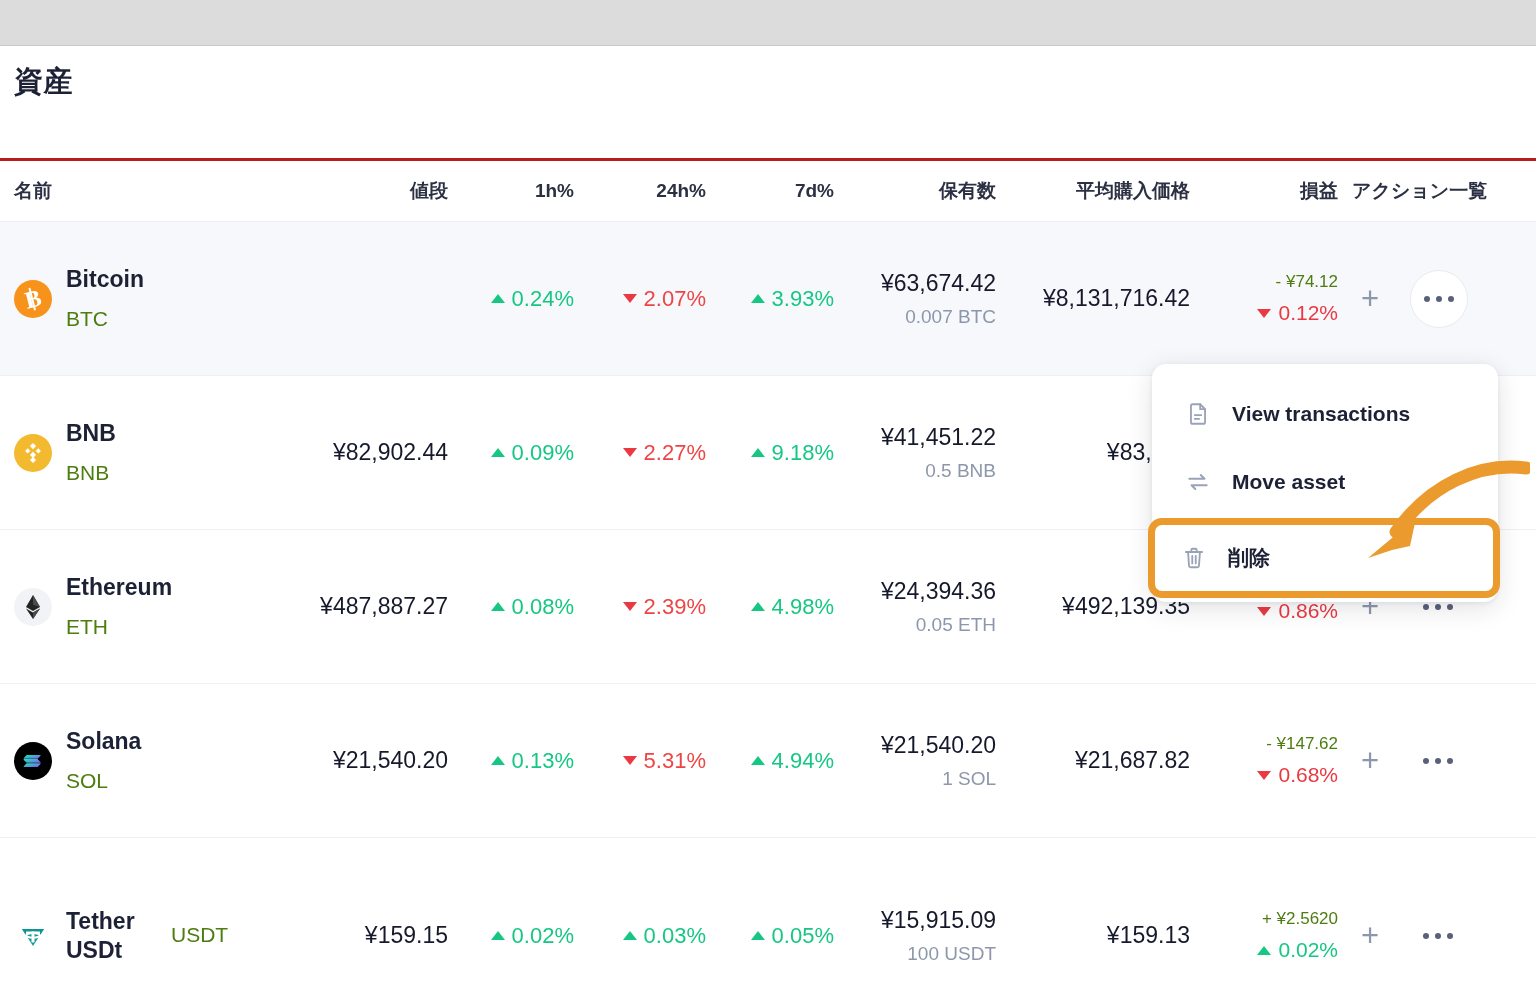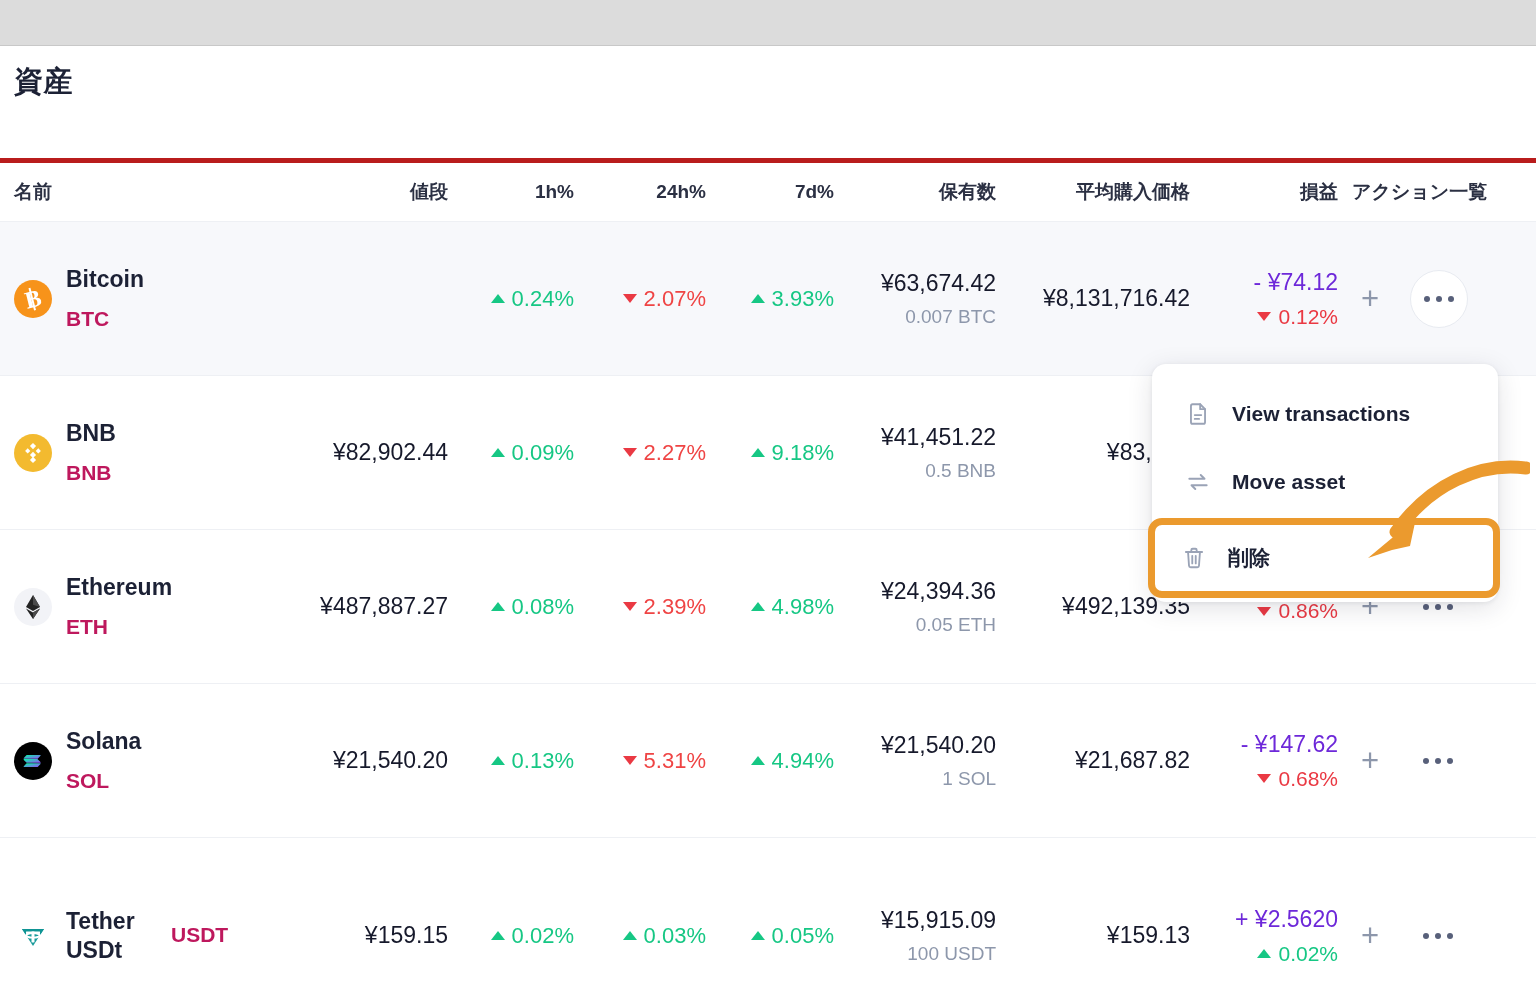--- a/index.html
+++ b/index.html
@@ -27,21 +27,21 @@
   }
   
   .table{
     position:absolute;left:0;top:112px;width:1536px;
   }
   .row{
     position:relative;width:1536px;
     border-top:1px solid #eef0f4;
     box-sizing:border-box;
   }
-  .head-row{height:63px;border-top:5px solid #b91c1c;}
+  .head-row{height:63px;border-top:3px solid #b91c1c;}
   .data-row{height:154px;}
   .data-row.highlight{background:#f7f8fb;}
   .tether-row{height:201px;border-bottom:5px solid #8b5cf6;}
 
   .cell{position:absolute;top:0;height:100%;display:flex;align-items:center;}
   .cell.right{justify-content:flex-end;}
   .cell.col2{flex-direction:column;align-items:flex-end;justify-content:center;}
 
   
   .c-name   {left:14px;  width:250px;}
@@ -57,37 +57,37 @@
   
   .th{
     font-size:19px;font-weight:700;color:#2b3043;white-space:nowrap;
   }
 
   
   .coin{display:flex;align-items:center;gap:14px;}
   .coin-icon{width:38px;height:38px;flex:0 0 38px;position:relative;}
   .coin-names{display:flex;align-items:flex-start;gap:13px;flex-wrap:wrap;max-width:185px;flex-direction:column;}
   .coin-name{font-size:23px;font-weight:700;color:#1c2135;line-height:1.25;}
-  .coin-sym{font-size:21px;font-weight:700;color:#be185d;line-height:1.25;}
+  .coin-sym{font-size:21px;font-weight:400;color:#4d7c0f;line-height:1.25;}
   .coin-names.stacked{flex-direction:row;align-items:center;}
   .coin-names.stacked .coin-name{max-width:92px;}
 
   
   .price{font-size:23px;font-weight:400;color:#16192b;white-space:nowrap;}
   .pct{font-size:22px;font-weight:400;white-space:nowrap;display:flex;align-items:center;gap:7px;}
   .pct.up{color:#16c784;}
   .pct.down{color:#ef4444;}
   .tri{width:0;height:0;}
   .tri.up{border-left:7px solid transparent;border-right:7px solid transparent;border-bottom:9px solid #16c784;}
   .tri.down{border-left:7px solid transparent;border-right:7px solid transparent;border-top:9px solid #ea3943;}
 
   .hold-main{font-size:23px;color:#16192b;white-space:nowrap;}
   .hold-sub{font-size:19px;color:#8d97ab;white-space:nowrap;margin-top:9px;}
 
-  .pnl-main{font-size:23px;color:#6d28d9;white-space:nowrap;}
+  .pnl-main{font-size:17px;color:#4d7c0f;white-space:nowrap;}
   .pnl-sub{font-size:21px;white-space:nowrap;margin-top:9px;display:flex;align-items:center;gap:7px;}
   .pnl-sub.up{color:#16c784;}
   .pnl-sub.down{color:#ea3943;}
 
   
   .actions{display:flex;align-items:center;gap:22px;}
   .plus-btn{
     width:36px;height:36px;display:flex;align-items:center;justify-content:center;
     color:#8d97ab;font-size:31px;font-weight:300;line-height:1;cursor:pointer;
     font-family:"Liberation Sans",sans-serif;

